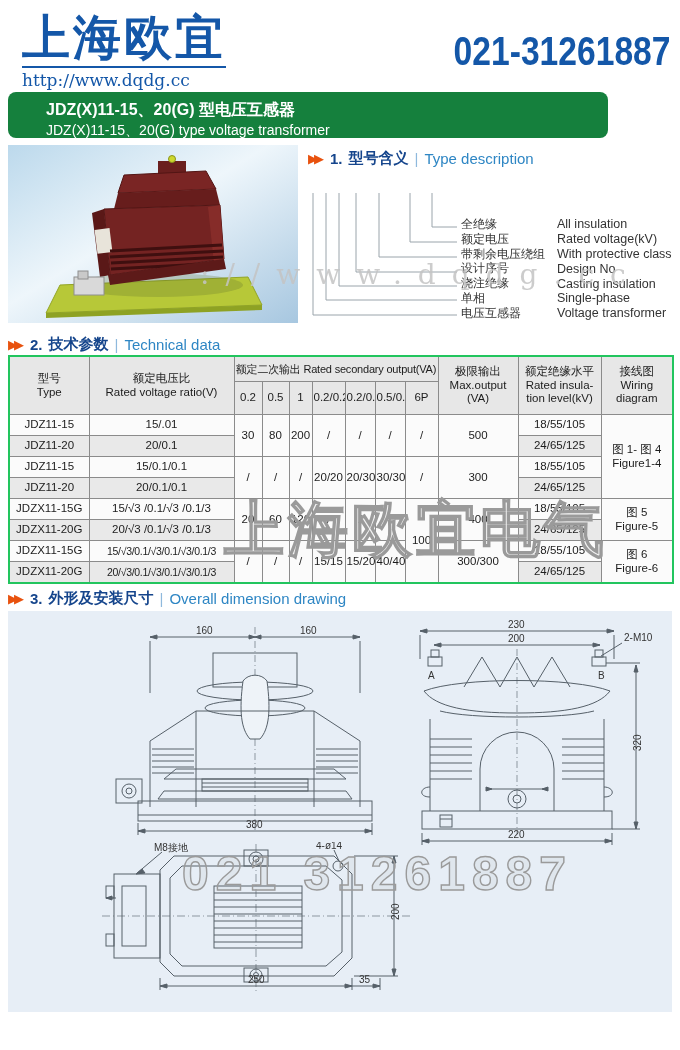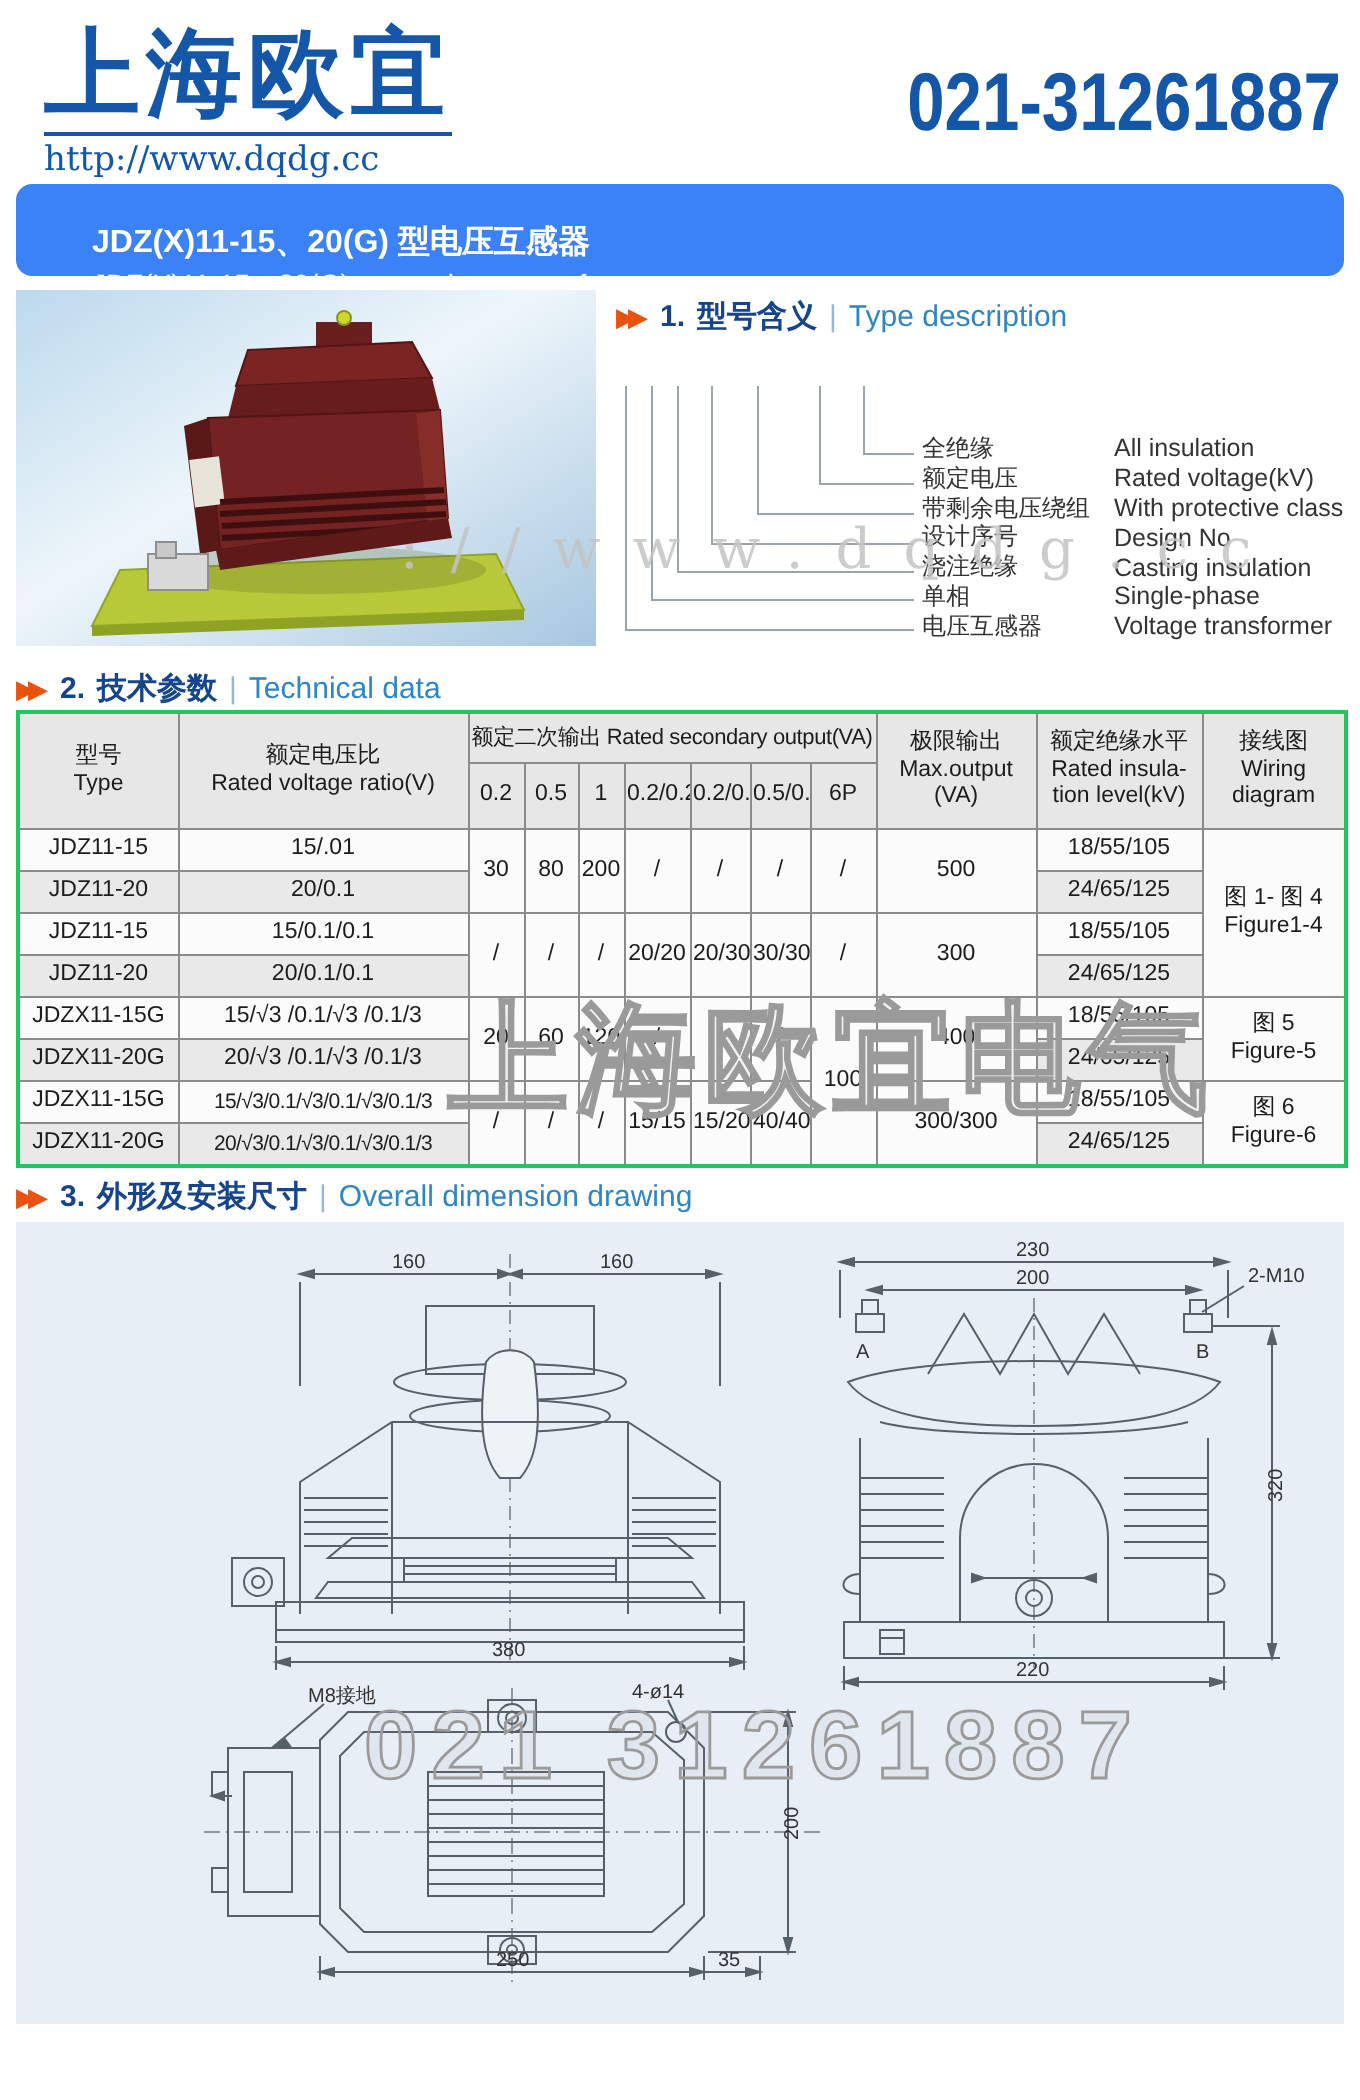--- a/index.html
+++ b/index.html
@@ -9,22 +9,22 @@
   
   .logo{position:absolute;left:22px;top:12px;}
   .logo-text{display:inline-block;font-size:48px;font-weight:bold;color:#1457a8;
              letter-spacing:3px;border-bottom:2px solid #1457a8;padding-bottom:1px;line-height:1.1;}
   .logo-url{display:block;font-family:"DejaVu Serif","Liberation Serif",serif;
             font-size:17px;color:#1457a8;margin-top:2px;text-decoration:none;}
   .phone{position:absolute;right:10px;top:28px;font-size:41px;font-weight:bold;color:#1457a8;
          transform:scaleX(.82);transform-origin:100% 50%;letter-spacing:0;}
 
   
-  .title-bar{position:absolute;left:8px;top:92px;width:664px;height:46px;box-sizing:border-box;
-             background:#3b82f6;border-radius:8px;color:#fff;padding:20px 0 0 38px;}
+  .title-bar{position:absolute;left:8px;top:92px;width:600px;height:46px;box-sizing:border-box;
+             background:#15803d;border-radius:8px;color:#fff;padding:8px 0 0 38px;}
   .tb1{font-size:16px;font-weight:bold;line-height:1.3;}
   .tb2{font-size:14px;line-height:1.3;}
 
   
   .sec-title{position:absolute;display:flex;align-items:center;gap:6px;font-size:15px;white-space:nowrap;}
   .arrows{color:#e8520e;font-size:13px;letter-spacing:-4px;padding-right:4px;}
   .sec-zh{color:#15458c;font-weight:bold;}
   .sec-sep{color:#8fb9dd;}
   .sec-en{color:#2e86c4;}
 

